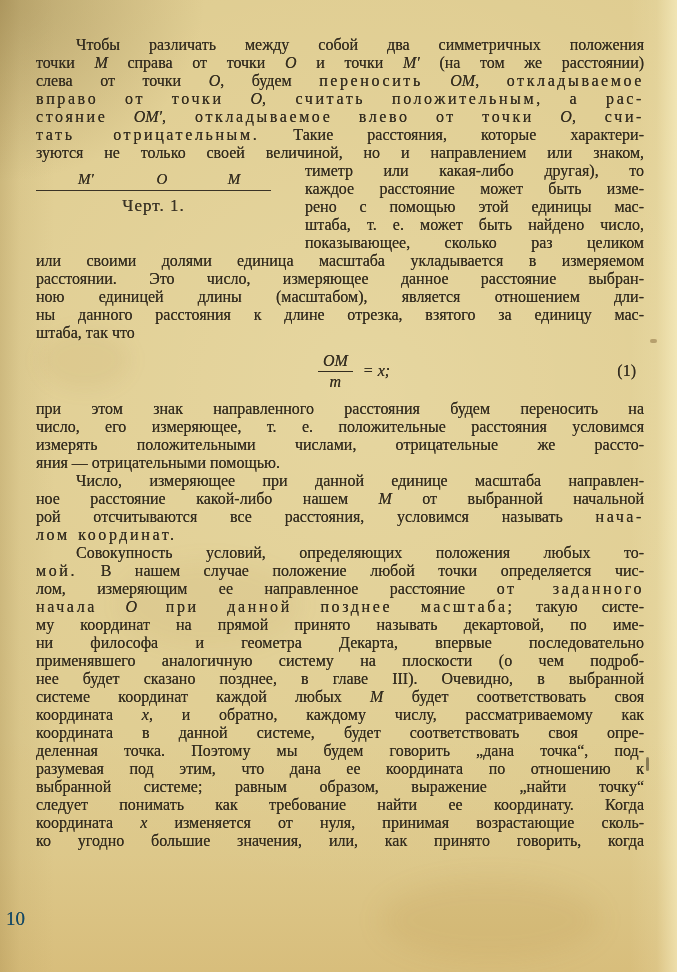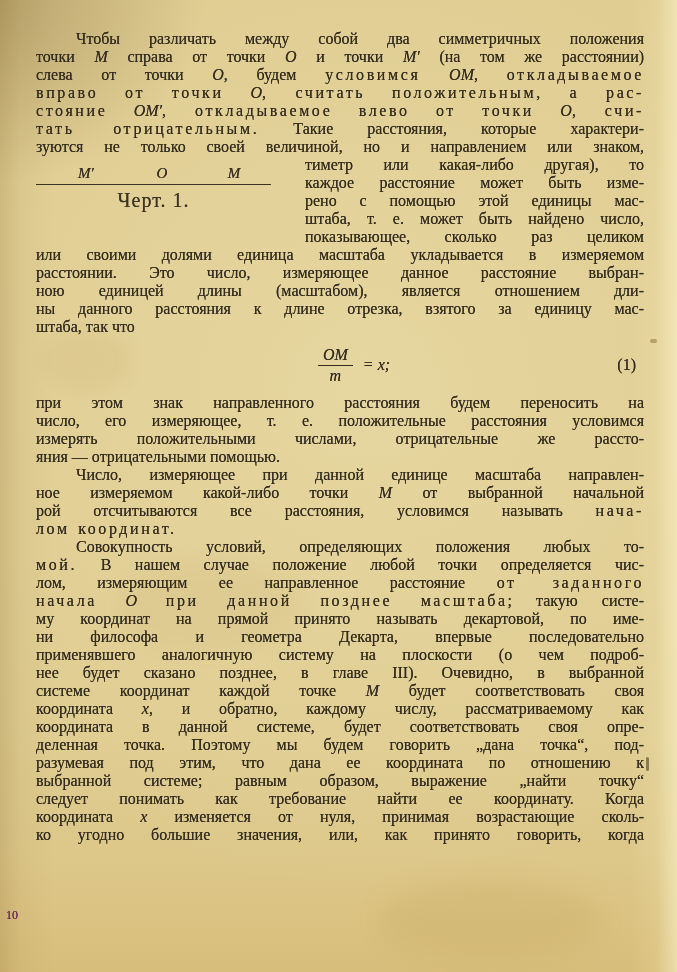--- a/index.html
+++ b/index.html
@@ -16,75 +16,75 @@
       linear-gradient(270deg, rgba(255,248,208,0.55) 0%, rgba(255,248,208,0.12) 3%, rgba(0,0,0,0) 7%),
       linear-gradient(0deg, rgba(188,132,42,0.20) 0%, rgba(188,132,42,0.06) 12%, rgba(0,0,0,0) 24%),
       radial-gradient(120% 80% at 54% 40%, rgba(255,250,216,0.22), rgba(0,0,0,0) 65%);
   }
   .blotch{position:absolute;border-radius:50%;pointer-events:none;z-index:0;}
   .b1{left:120px;top:560px;width:180px;height:90px;background:rgba(160,120,45,0.06);filter:blur(10px);}
   .b2{left:380px;top:880px;width:220px;height:80px;background:rgba(170,120,40,0.10);filter:blur(12px);}
   .b3{left:40px;top:330px;width:90px;height:60px;background:rgba(150,110,40,0.07);filter:blur(9px);}
 
   .content{
-    position:absolute;left:36px;top:30px;width:608px;z-index:1;
+    position:absolute;left:36px;top:36px;width:608px;z-index:1;
     font-size:16px;line-height:18px;color:#332c1f;
     text-shadow:0 0 0.5px rgba(51,44,31,0.85);
   }
   .line{
     text-align:justify;text-align-last:justify;
     max-height:18px;overflow:hidden;position:relative;
   }
   .line.last{text-align-last:left;}
   .line.indent{text-indent:40px;}
   .it{font-style:italic;}
   .sp{letter-spacing:2.6px;word-spacing:2px;}
 
   
   .figure{float:left;width:269px;height:90px;padding-top:8px;box-sizing:border-box;}
   .fig-inner{width:235px;position:relative;}
   .fig-labels{position:relative;height:19px;font-style:italic;font-size:15px;}
   .fig-labels .fl{position:absolute;transform:translateX(-50%);}
   .fl.l{left:50px;} .fl.c{left:126px;} .fl.r{left:198px;}
   .fig-line{border-top:1.7px solid #3a3326;margin-top:1px;width:100%;}
-  .fig-caption{text-align:center;font-size:20px;letter-spacing:1px;margin-top:6px;color:#3a3326;}
+  .fig-caption{text-align:center;font-size:17px;letter-spacing:1px;margin-top:6px;color:#3a3326;}
 
   
   .formula-row{
     height:58px;display:flex;align-items:center;justify-content:center;
     position:relative;font-style:italic;
   }
   .frac{display:inline-flex;flex-direction:column;align-items:center;transform:translateX(14px);}
   .frac .num{padding:0 5px 2px;border-bottom:1.6px solid #332c1f;line-height:16px;}
   .frac .den{padding-top:2px;line-height:16px;}
   .rhs{margin-left:10px;transform:translateX(14px);}
   .eqtag{position:absolute;right:8px;top:50%;transform:translateY(-50%);font-style:normal;}
 
   .pageno{
     position:absolute;left:6px;top:908px;z-index:1;
-    font-size:12px;color:#701a75;text-shadow:0 0 0.5px rgba(61,53,38,0.8);
+    font-size:19px;color:#0c4a6e;text-shadow:0 0 0.5px rgba(61,53,38,0.8);
   }
   .speck{position:absolute;z-index:1;pointer-events:none;}
   .s1{left:646px;top:757px;width:3px;height:14px;background:rgba(62,52,32,0.55);border-radius:2px;}
   .s2{left:650px;top:339px;width:7px;height:4px;background:rgba(125,95,50,0.45);border-radius:2px;}
 </style>
 </head>
 <body>
 
 <div class="paper-overlay"></div>
 <div class="blotch b1"></div>
 <div class="blotch b2"></div>
 <div class="blotch b3"></div>
 <div class="speck s1"></div>
 <div class="speck s2"></div>
 
 <div class="content">
     <div class="line indent"><span>Чтобы различать между собой два симметричных положения</span></div>
     <div class="line"><span>точки </span><span class="it">M</span><span> справа от точки </span><span class="it">O</span><span> и точки </span><span class="it">M′</span><span> (на том же расстоянии)</span></div>
-    <div class="line"><span>слева от точки </span><span class="it">O</span><span>, будем </span><span class="sp">условимся</span><span> </span><span class="it">OM</span><span>, </span><span class="sp">откладываемое</span></div>
+    <div class="line"><span>слева от точки </span><span class="it">O</span><span>, будем </span><span class="sp">переносить</span><span> </span><span class="it">OM</span><span>, </span><span class="sp">откладываемое</span></div>
     <div class="line"><span class="sp">вправо от точки </span><span class="it">O</span><span class="sp">, считать положительным, а рас-</span></div>
     <div class="line"><span class="sp">стояние </span><span class="it">OM′</span><span class="sp">, откладываемое влево от точки </span><span class="it">O</span><span class="sp">, счи-</span></div>
     <div class="line"><span class="sp">тать отрицательным.</span><span> Такие расстояния, которые характери-</span></div>
     <div class="line"><span>зуются не только своей величиной, но и направлением или знаком,</span></div>
   <div class="figure">
     <div class="fig-inner">
       <div class="fig-labels">
         <span class="fl l">M′</span>
         <span class="fl c">O</span>
         <span class="fl r">M</span>
@@ -109,32 +109,32 @@
       <span class="den">m</span>
     </span>
     <span class="rhs">= x;</span>
     <span class="eqtag">(1)</span>
   </div>
 <div class="line"><span>при этом знак направленного расстояния будем переносить на</span></div>
     <div class="line"><span>число, его измеряющее, т. е. положительные расстояния условимся</span></div>
     <div class="line"><span>измерять положительными числами, отрицательные же рассто-</span></div>
     <div class="line last"><span>яния — отрицательными помощью.</span></div>
     <div class="line indent"><span>Число, измеряющее при данной единице масштаба направлен-</span></div>
-    <div class="line"><span>ное измеряемом какой-либо точки </span><span class="it">M</span><span> от выбранной начальной</span></div>
+    <div class="line"><span>ное расстояние какой-либо нашем </span><span class="it">M</span><span> от выбранной начальной</span></div>
     <div class="line"><span>рой отсчитываются все расстояния, условимся называть </span><span class="sp">нача-</span></div>
     <div class="line last"><span class="sp">лом координат.</span></div>
     <div class="line indent"><span>Совокупность условий, определяющих положения любых то-</span></div>
     <div class="line"><span class="sp">мой.</span><span> В нашем случае положение любой точки определяется чис-</span></div>
     <div class="line"><span>лом, измеряющим ее направленное расстояние </span><span class="sp">от заданного</span></div>
     <div class="line"><span class="sp">начала </span><span class="it">O</span><span class="sp"> при данной позднее масштаба</span><span>; такую систе-</span></div>
     <div class="line"><span>му координат на прямой принято называть декартовой, по име-</span></div>
     <div class="line"><span>ни философа и геометра Декарта, впервые последовательно</span></div>
     <div class="line"><span>применявшего аналогичную систему на плоскости (о чем подроб-</span></div>
     <div class="line"><span>нее будет сказано позднее, в главе III). Очевидно, в выбранной</span></div>
-    <div class="line"><span>системе координат каждой точке </span><span class="it">M</span><span> будет соответствовать своя</span></div>
+    <div class="line"><span>системе координат каждой любых </span><span class="it">M</span><span> будет соответствовать своя</span></div>
     <div class="line"><span>координата </span><span class="it">x</span><span>, и обратно, каждому числу, рассматриваемому как</span></div>
     <div class="line"><span>координата в данной системе, будет соответствовать своя опре-</span></div>
     <div class="line"><span>деленная точка. Поэтому мы будем говорить „дана точка“, под-</span></div>
     <div class="line"><span>разумевая под этим, что дана ее координата по отношению к</span></div>
     <div class="line"><span>выбранной системе; равным образом, выражение „найти точку“</span></div>
     <div class="line"><span>следует понимать как требование найти ее координату. Когда</span></div>
     <div class="line"><span>координата </span><span class="it">x</span><span> изменяется от нуля, принимая возрастающие сколь-</span></div>
     <div class="line"><span>ко угодно большие значения, или, как принято говорить, когда</span></div>
   </div>
 

